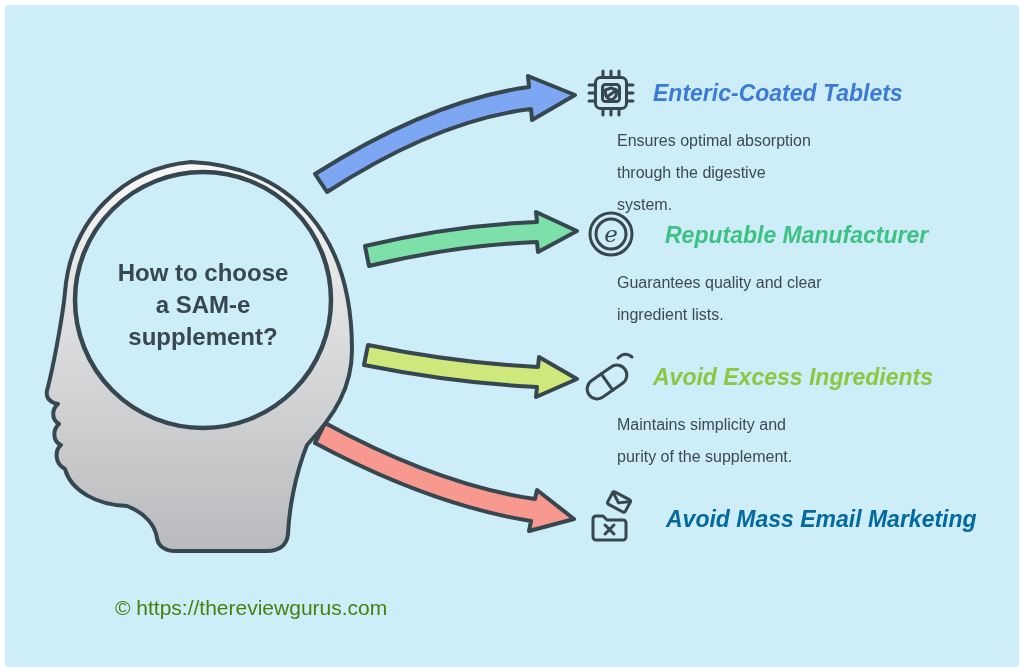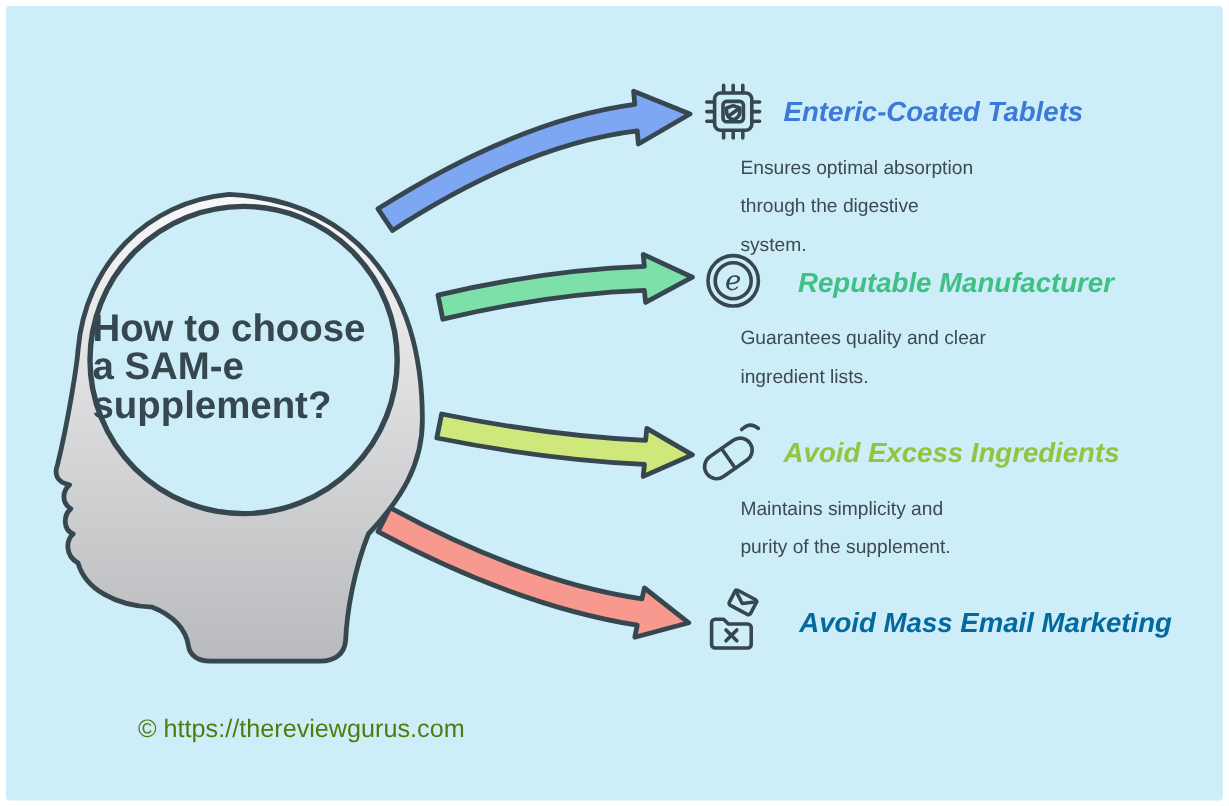--- a/index.html
+++ b/index.html
@@ -2,22 +2,22 @@
 <html><head>
 <meta charset="utf-8">
 <style>
   html,body{margin:0;padding:0;}
   body{font-family:"Liberation Sans",sans-serif;}
   .frame{position:relative;width:1024px;height:672px;box-sizing:border-box;
          border:5px solid #ffffff;border-radius:8px;overflow:hidden;}
   .canvas{position:absolute;inset:0;}
   svg{display:block;}
   .abs{position:absolute;}
-  .head-question{left:72px;top:252px;width:252px;
-    font-size:32px;font-weight:bold;line-height:32px;color:#37474f;white-space:pre-line;}
+  .head-question{left:72px;top:252px;width:252px;text-align:center;
+    font-size:24px;font-weight:bold;line-height:32px;color:#37474f;white-space:pre-line;}
   .item-icon{width:56px;height:56px;}
   .item-title{left:648px;font-size:23px;font-weight:bold;line-height:26px;font-style:italic;}
   .item-desc{left:612px;font-size:16px;line-height:32px;color:#3d4a52;white-space:pre-line;}
   .watermark{left:110px;top:591px;font-size:21px;color:#4d7c0f;}
 </style>
 </head>
 <body>
 
 <div class="frame" style="background-color: rgb(205, 237, 248);">
 

